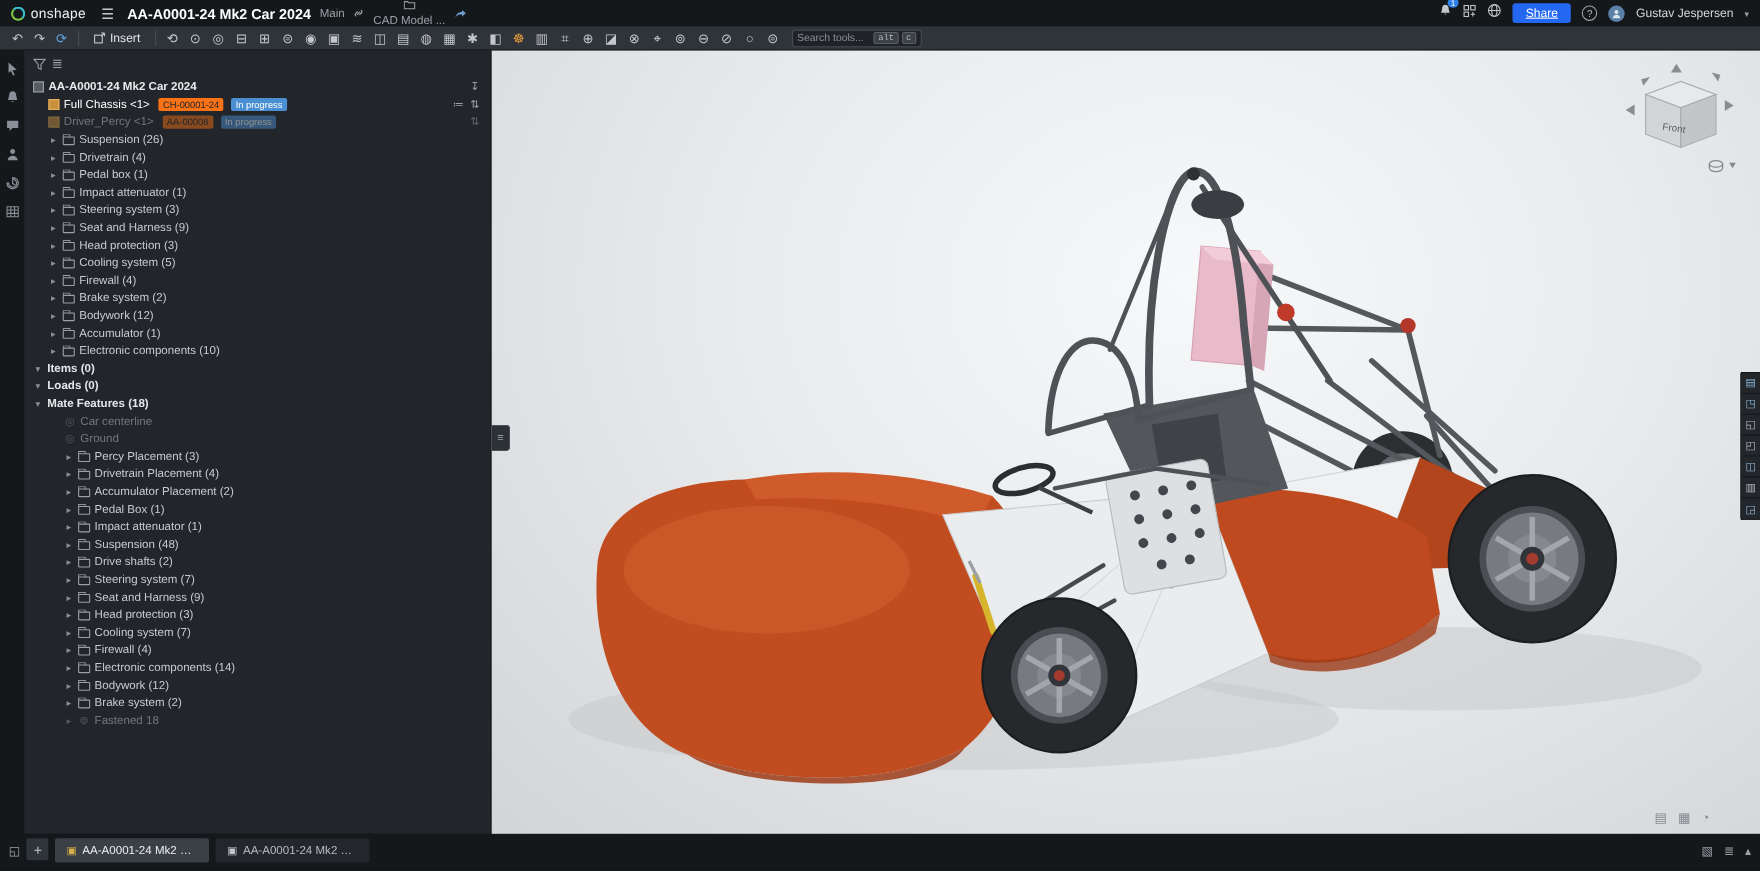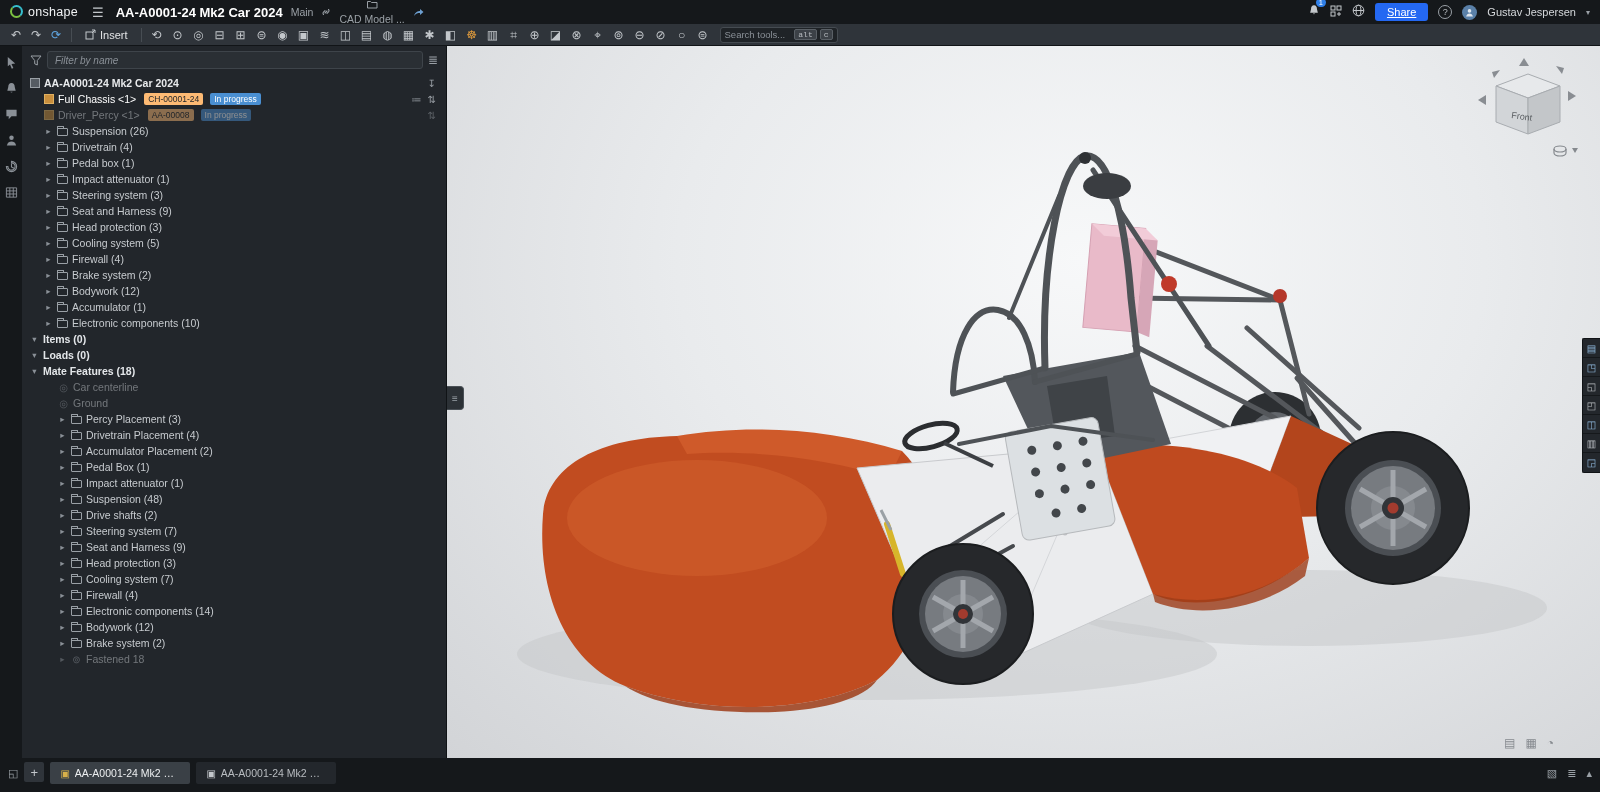--- a/index.html
+++ b/index.html
@@ -2,21 +2,21 @@
 <html><head>
 <meta charset="utf-8">
 <style>
   * { box-sizing: border-box; margin: 0; padding: 0; }
   html,body { width:1600px; height:792px; overflow:hidden; background:#15181b;
               font-family:"Liberation Sans", sans-serif; }
   .app { width:1600px; height:792px; display:flex; flex-direction:column; }
 
   
   .topbar { height:24px; background:#15181b; display:flex; align-items:center; padding:0 10px; gap:8px; color:#e6e8ea; flex:0 0 auto; }
-  .logo-wrap { display:flex; align-items:flex-start; gap:5px; }
+  .logo-wrap { display:flex; align-items:flex-end; gap:5px; }
   .logo-mark { width:13px; height:13px; border-radius:50%; border:2.5px solid #37c0cf; border-left-color:#7dc242; border-bottom-color:#7dc242; }
   .logo-text { font-size:12.5px; color:#f0f2f4; letter-spacing:.3px; }
   .hamburger { color:#c3c7cb; font-size:13px; margin-left:6px; cursor:pointer; }
   .doc-title { font-size:13px; font-weight:bold; color:#fff; margin-left:4px; white-space:nowrap; }
   .ws-label { font-size:10.5px; color:#9aa0a6; }
   .tb-mini-ic { color:#9aa0a6; font-size:10px; display:flex; align-items:center; }
   .folder-crumb { display:flex; align-items:center; gap:4px; color:#9aa0a6; font-size:10.5px;flex-direction:column; }
   .topbar-right { margin-left:auto; display:flex; align-items:center; gap:10px; }
   .bell-wrap { position:relative; }
   .notif-badge { position:absolute; top:-5px; right:-6px; background:#2f7fe8; color:#fff; font-size:7.5px; border-radius:6px; padding:0 3px; line-height:9px; height:9px; }
@@ -56,21 +56,21 @@
   .sec-hdr .lbl { color:#e3e6e9; font-weight:bold; }
   .ind1 { padding-left:22px; }
   .ind2 { padding-left:36px; }
   .rootrow .lbl { color:#e8eaec; font-weight:bold; }
   .cube-ic { width:10px; height:10px; border:1px solid #9aa0a6; background:#565c63; flex:0 0 auto; }
   .origin-ic { width:9px; height:9px; border-radius:50%; border:1px solid #8a9097; position:relative; flex:0 0 auto; }
   .asm-ic { width:10px; height:10px; background:#c98f3d; border:1px solid #e0b060; flex:0 0 auto; }
   .folder-ic { width:11px; height:8px; border:1px solid #9aa0a6; border-radius:1px; position:relative; margin-top:2px; flex:0 0 auto; }
   .folder-ic::before { content:''; position:absolute; top:-3px; left:-1px; width:5px; height:2px; border:1px solid #9aa0a6; border-bottom:none; border-radius:1px 1px 0 0; }
   .mate-ic { color:#8a9097; font-size:10px; width:11px; text-align:center; flex:0 0 auto; }
-  .badge-id { background:#fdba74; color:#1d2227; font-size:8.5px; padding:0 4px; border-radius:2px; height:12px; line-height:12px; margin-left:4px; }
+  .badge-id { background:#f97316; color:#1d2227; font-size:8.5px; padding:0 4px; border-radius:2px; height:12px; line-height:12px; margin-left:4px; }
   .badge-status { background:#4a8fd2; color:#fff; font-size:8.5px; padding:0 4px; border-radius:2px; height:12px; line-height:12px; margin-left:3px; }
   .dim { opacity:.48; }
   .row-right { margin-left:auto; display:flex; gap:6px; padding-right:10px; color:#9aa0a6; font-size:10px; }
 
   
   .viewport { flex:1; position:relative; background:radial-gradient(ellipse at 55% 30%, #f7f8f9 0%, #e9ebed 45%, #d2d4d7 100%); overflow:hidden; }
   .scene { position:absolute; inset:0; width:100%; height:100%; }
   .panel-handle { position:absolute; left:0; top:340px; width:17px; height:24px; background:#2c3136; border:1px solid #4a5056; border-left:none; border-radius:0 4px 4px 0; color:#9aa0a6; display:flex; align-items:center; justify-content:center; font-size:10px; cursor:pointer; }
   .viewcube { position:absolute; right:20px; top:10px; width:104px; height:104px; }
   .right-tools { position:absolute; right:0; top:292px; width:18px; background:#23272c; border:1px solid #101316; border-right:none; display:flex; flex-direction:column; border-radius:2px 0 0 2px; }
@@ -334,21 +334,20 @@
         </span>
     </div>
 
     <aside class="panel">
       <div class="filter-row">
         <span class="funnel">
           <svg width="12" height="11" viewBox="0 0 12 11">
               <path d="M1 1 H11 L7.3 5.5 V10 L4.7 8.8 V5.5 Z" fill="none" stroke="#9aa0a6" stroke-width="1"></path>
             </svg>
         </span>
-        <input class="filter-input" type="text" placeholder="Filter by name" style="">
         <span class="panel-menu-ic">≣</span>
       </div>
 
       <div class="tree">
 
 
         <div class="row rootrow">
           <span class="cube-ic"></span>
           <span class="lbl">AA-A0001-24 Mk2 Car 2024</span>
           <span class="row-right">↧</span>

